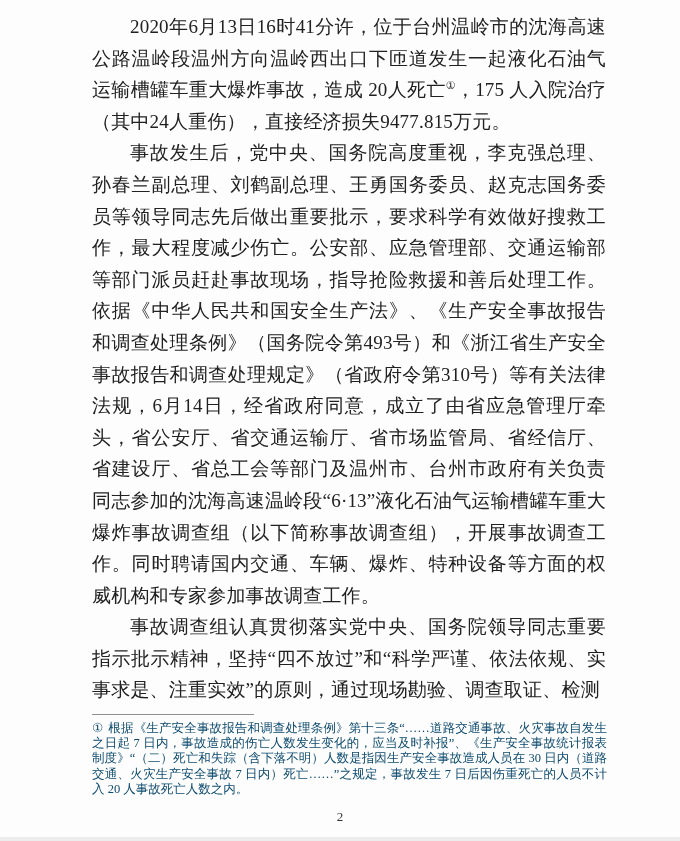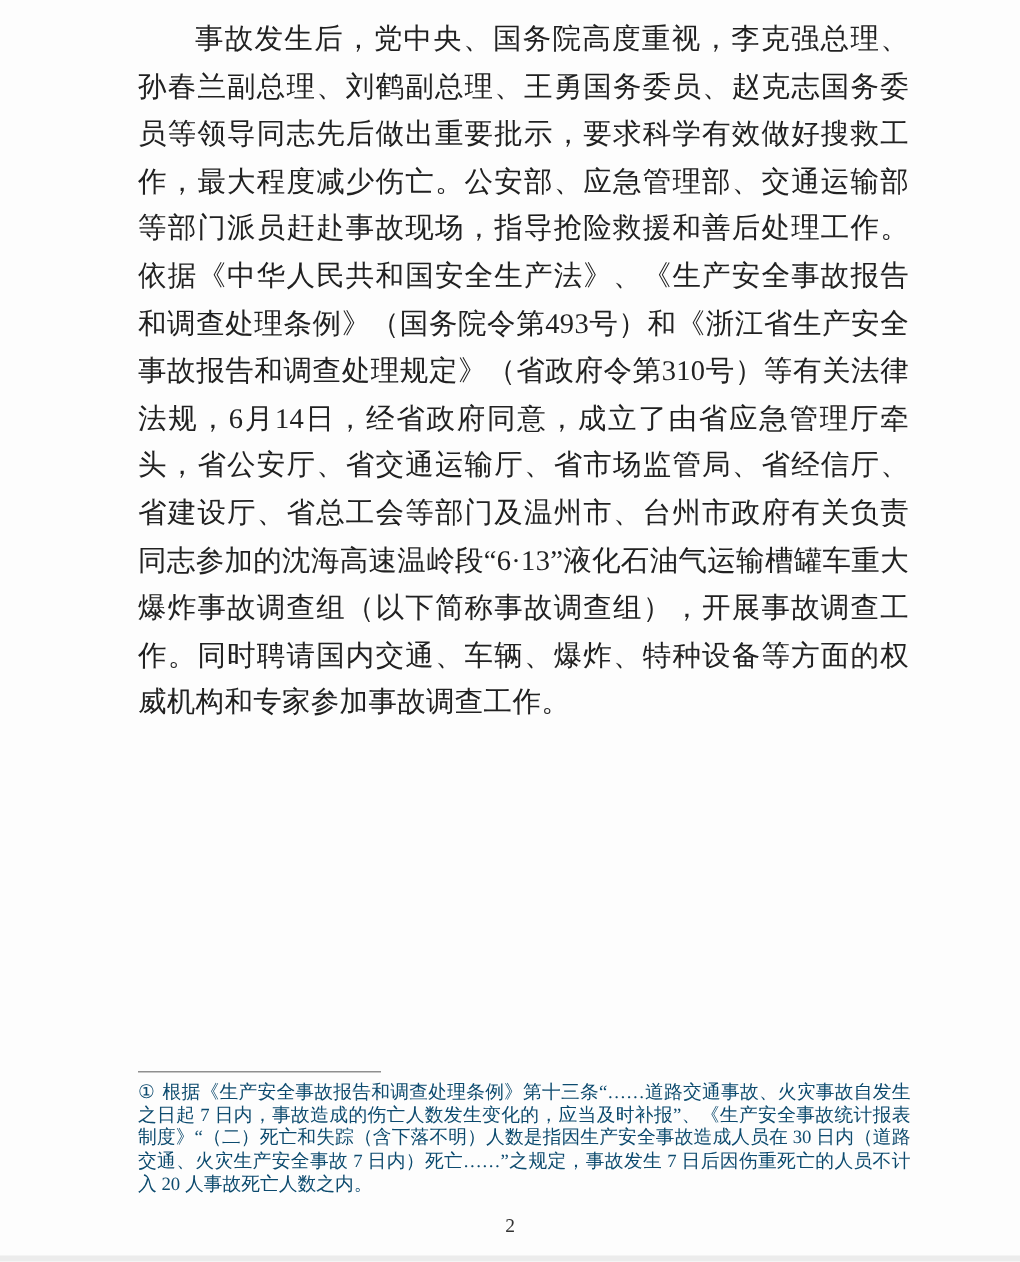--- a/index.html
+++ b/index.html
@@ -62,23 +62,25 @@
     width: 100%; height: 4px;
     background: #ececec;
   }
 </style>
 </head>
 <body>
 
 <div class="page">
 
   <div class="content">
+    <p class="para"><span>2020年6月13日16时41分许，位于台州温岭市的沈海高速公路温岭段温州方向温岭西出口下匝道发生一起液化石油气运输槽罐车重大爆炸事故，造成 20人死亡</span><sup class="fnref">①</sup><span>，175 人入院治疗（其中24人重伤），直接经济损失9477.815万元。</span></p>
 
     <p class="para">事故发生后，党中央、国务院高度重视，李克强总理、孙春兰副总理、刘鹤副总理、王勇国务委员、赵克志国务委员等领导同志先后做出重要批示，要求科学有效做好搜救工作，最大程度减少伤亡。公安部、应急管理部、交通运输部等部门派员赶赴事故现场，指导抢险救援和善后处理工作。依据《中华人民共和国安全生产法》、《生产安全事故报告和调查处理条例》（国务院令第493号）和《浙江省生产安全事故报告和调查处理规定》（省政府令第310号）等有关法律法规，6月14日，经省政府同意，成立了由省应急管理厅牵头，省公安厅、省交通运输厅、省市场监管局、省经信厅、省建设厅、省总工会等部门及温州市、台州市政府有关负责同志参加的沈海高速温岭段“6·13”液化石油气运输槽罐车重大爆炸事故调查组（以下简称事故调查组），开展事故调查工作。同时聘请国内交通、车辆、爆炸、特种设备等方面的权威机构和专家参加事故调查工作。</p>
 
+    <p class="para">事故调查组认真贯彻落实党中央、国务院领导同志重要指示批示精神，坚持“四不放过”和“科学严谨、依法依规、实事求是、注重实效”的原则，通过现场勘验、调查取证、检测</p>
   </div>
 
   <div class="footnote">
     <div class="footnote-rule"></div>
     <p class="footnote-text"><span class="fnmark">①</span><span>根据《生产安全事故报告和调查处理条例》第十三条“……道路交通事故、火灾事故自发生之日起 7 日内，事故造成的伤亡人数发生变化的，应当及时补报”、《生产安全事故统计报表制度》“（二）死亡和失踪（含下落不明）人数是指因生产安全事故造成人员在 30 日内（道路交通、火灾生产安全事故 7 日内）死亡……”之规定，事故发生 7 日后因伤重死亡的人员不计入 20 人事故死亡人数之内。</span></p>
   </div>
 
   <div class="page-number">2</div>
 
   <div class="bottom-edge"></div>

